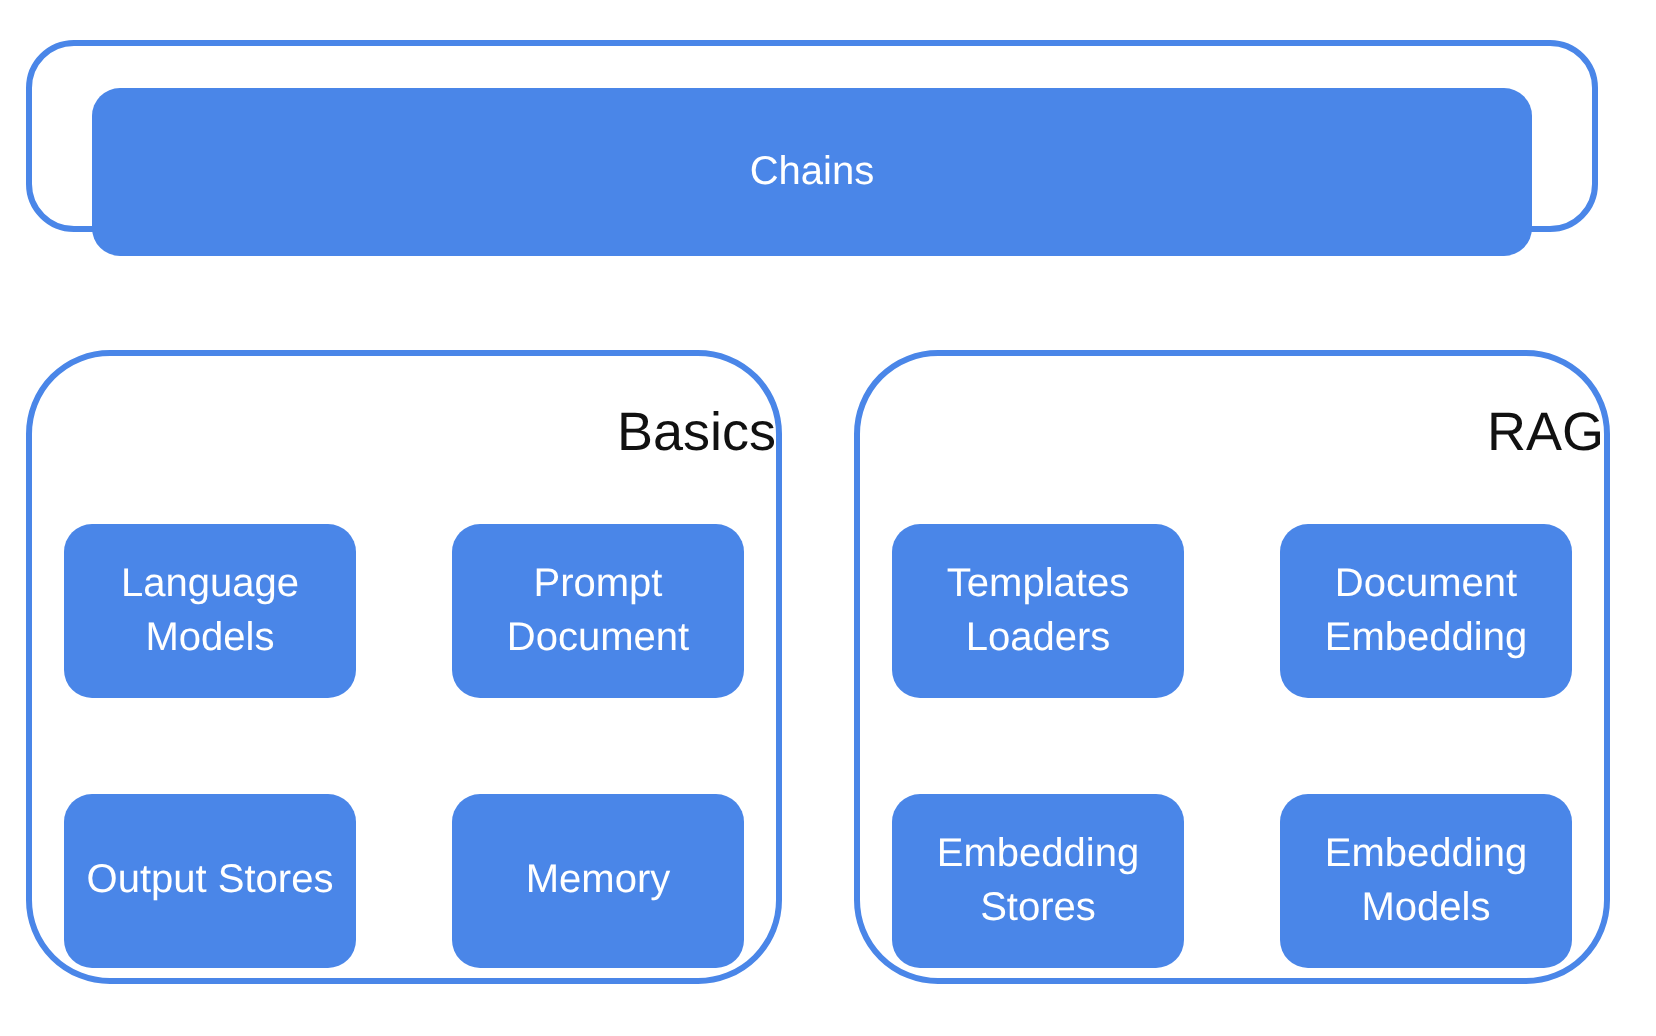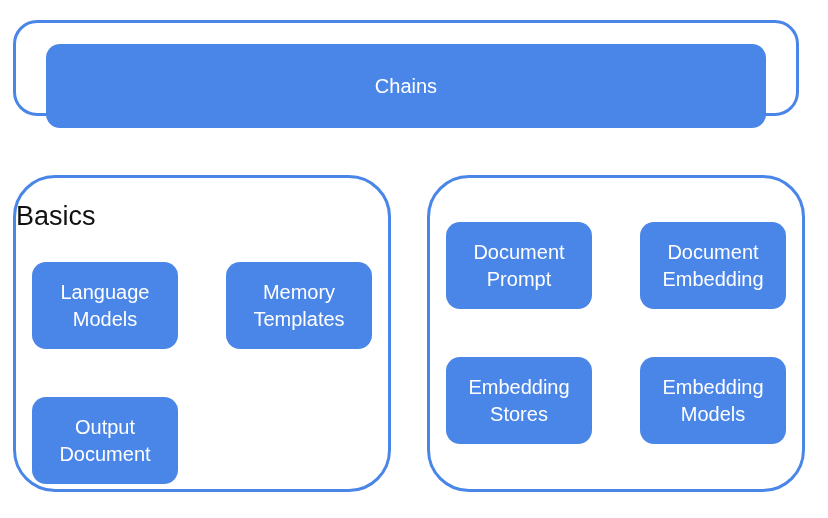--- a/index.html
+++ b/index.html
@@ -51,21 +51,21 @@
     width: 378px;
     height: 317px;
     border-radius: 42px;
     padding-top: 18px;
   }
   .group.basics { left: 13px; }
   .group.rag    { left: 427px; }
   .group-title {
     height: 40px;
     line-height: 40px;
-    text-align: left;
+    text-align: right;
     font-size: 27px;
     color: #111111;
   }
   .grid {
     margin-top: 26px;
     display: grid;
     grid-template-columns: repeat(2, 146px);
     grid-auto-rows: 87px;
     column-gap: 26px;
     row-gap: 27px;
@@ -79,27 +79,29 @@
 <div class="canvas">
 
   <div class="outline top-container">
     <div class="pill">Chains</div>
   </div>
 
   <div class="outline group basics">
     <div class="group-title">Basics</div>
     <div class="grid">
       <div class="pill">Language Models</div>
-      <div class="pill">Memory Templates</div>
-      <div class="pill">Output Document</div>
+      <div class="pill">Prompt Document</div>
+      <div class="pill">Output Stores</div>
+      <div class="pill">Memory</div>
     </div>
   </div>
 
   <div class="outline group rag">
+    <div class="group-title">RAG</div>
     <div class="grid">
-      <div class="pill">Document Prompt</div>
+      <div class="pill">Templates Loaders</div>
       <div class="pill">Document Embedding</div>
       <div class="pill">Embedding Stores</div>
       <div class="pill">Embedding Models</div>
     </div>
   </div>
 
 </div>
 
 </body></html>

